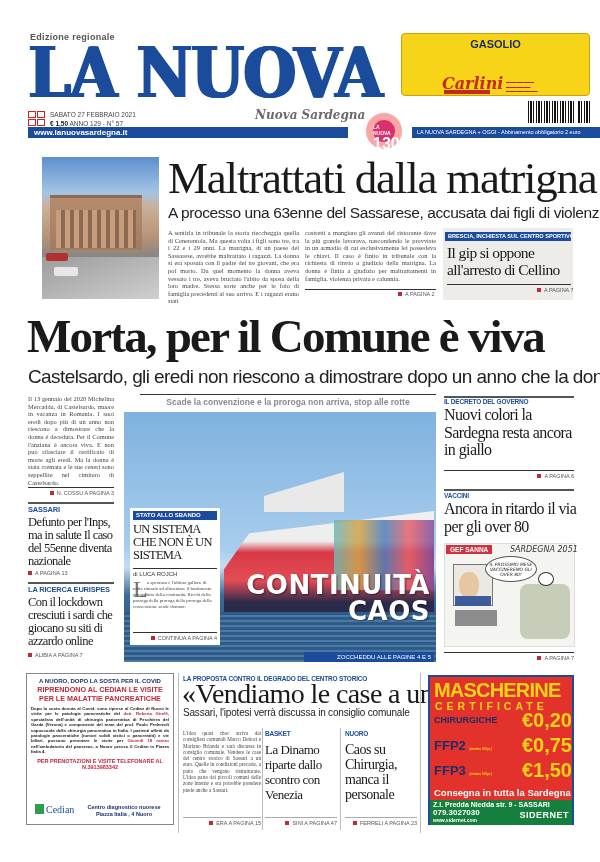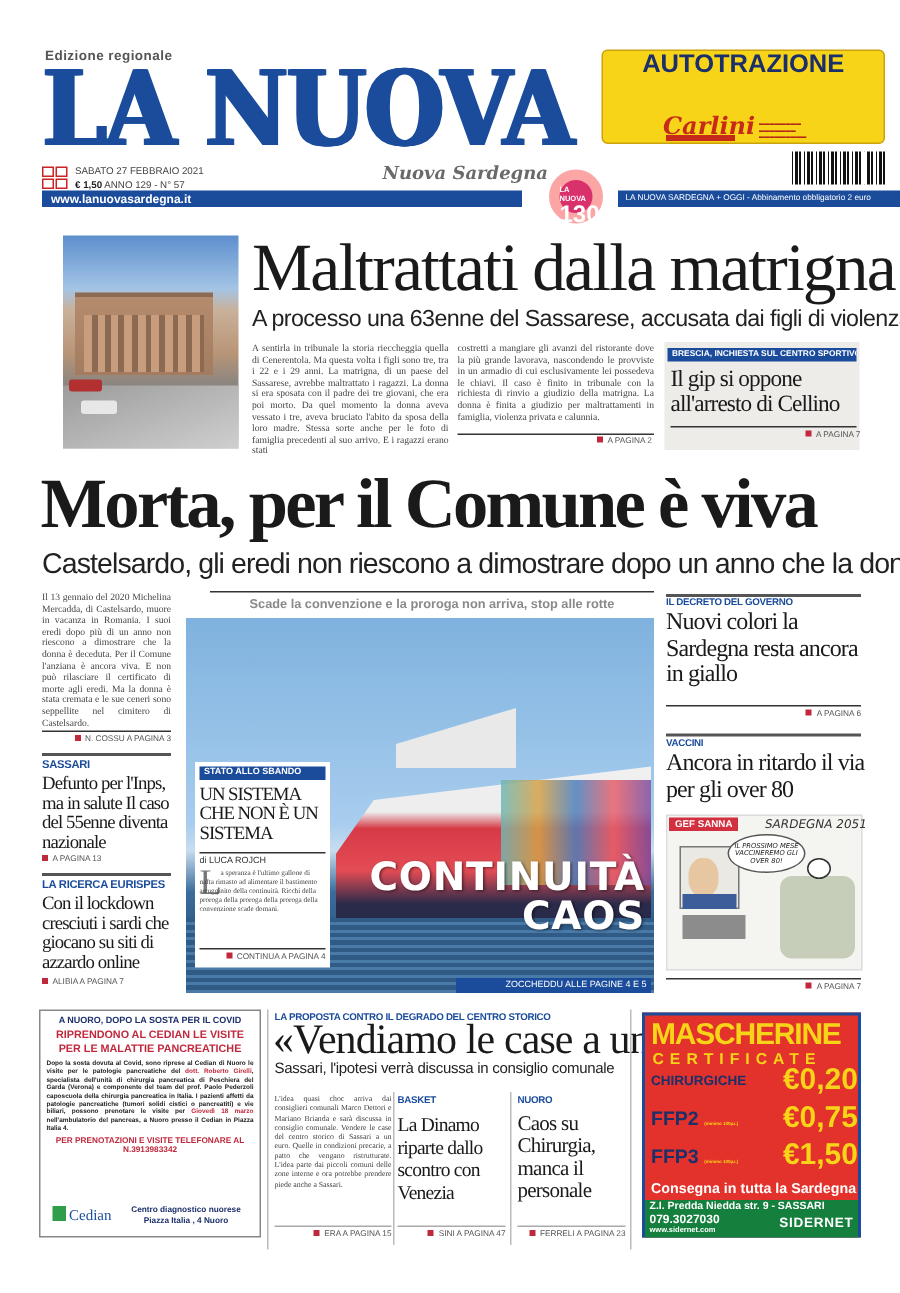--- a/index.html
+++ b/index.html
@@ -187,21 +187,21 @@
   <span class="b1">LA NUOVA</span>
   <span class="b2">130</span>
 </div>
 <div class="abs sans" id="bluebar2">
   <span>LA NUOVA SARDEGNA + OGGI - Abbinamento obbligatorio 2 euro</span>
 </div>
 <div class="abs" id="barcode"></div>
 <div class="abs" id="barcode-gap"></div>
 
 <div class="abs sans" id="ad-gasolio">
-  <div class="g2">AUTOTRAZIONE</div>
+  <div class="g1">GASOLIO</div>
   <div class="carlini">Carlini</div>
   <div class="carlini-sub"></div>
   <div class="addr">▬▬▬▬▬▬▬▬<br>▬▬▬▬▬▬▬<br>▬▬▬▬▬▬▬▬▬</div>
 </div>
 
 <div class="abs" id="photo-tribunale">
   <div class="bld"></div>
   <div class="road"></div>
   <div class="car"></div>
   <div class="car2"></div>

